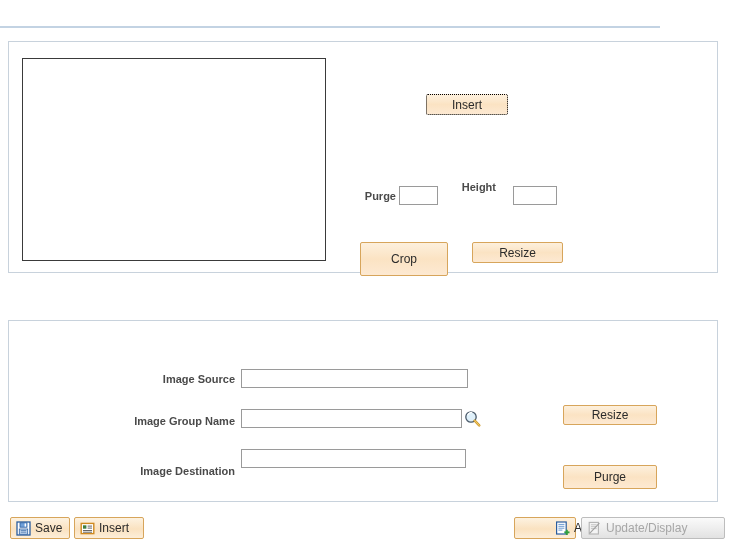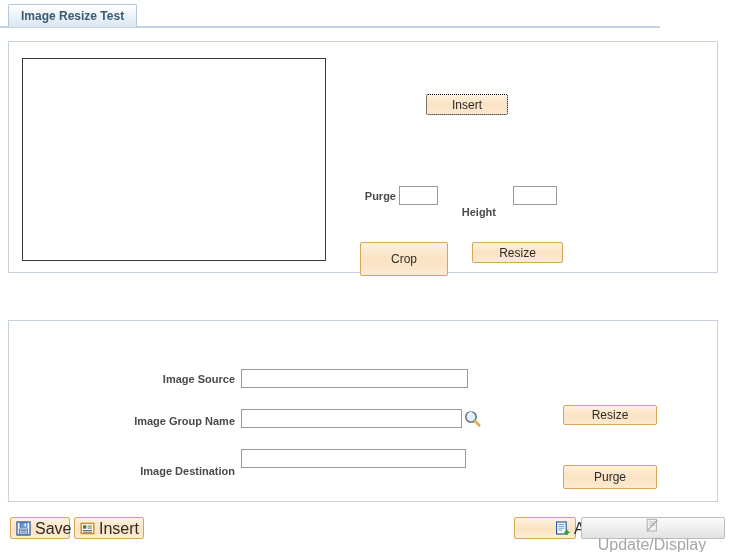--- a/index.html
+++ b/index.html
@@ -109,21 +109,21 @@
   .field-label {
     position: absolute;
     font-size: 11px;
     font-weight: bold;
     color: #4a4a4a;
     text-align: right;
     white-space: nowrap;
     line-height: 16px;
   }
   #label-width  { left: 340px; top: 188px; width: 56px; }
-  #label-height { left: 440px; top: 204px; width: 56px; }
+  #label-height { left: 440px; top: 179px; width: 56px; }
   #label-image-source { left: 110px; top: 371px; width: 125px; }
   #label-image-group  { left: 100px; top: 413px; width: 135px; }
   #label-image-dest   { left: 100px; top: 463px; width: 135px; }
 
   
   .psinput {
     position: absolute;
     box-sizing: border-box;
     border: 1px solid #9a9a9a;
     background: #ffffff;
@@ -154,46 +154,44 @@
     position: absolute;
     box-sizing: border-box;
     height: 22px;
     border: 1px solid #d7a55b;
     border-radius: 2px;
     background: linear-gradient(to bottom, #fdf2e1 0%, #fae2c0 55%, #fdeed9 100%);
     display: flex;
     align-items: center;
     gap: 4px;
     padding: 0 7px 0 5px;
-    font-size: 16px;
+    font-size: 12px;
     color: #2b2b2b;
     white-space: nowrap;
     cursor: pointer;
   }
   .toolbar-btn.disabled {
     border: 1px solid #bdbdbd;
     background: linear-gradient(to bottom, #fafafa 0%, #ededed 55%, #e2e2e2 100%);
     color: #a6a6a6;
     cursor: default;
-    flex-direction: column;
   }
   #btn-save   { left: 10px;  top: 517px; width: 60px; }
   #btn-notify { left: 74px;  top: 517px; width: 70px; }
   #btn-add    { left: 514px; top: 517px; width: 62px; padding-left: 40px; }
   #btn-update { left: 581px; top: 517px; width: 144px; }
 
   .tb-icon { width: 15px; height: 15px; flex: 0 0 15px; display: block; }
   .tb-label { line-height: 15px; }
 </style>
 </head>
 <body>
 
 <div class="tab-bar">
   <div class="tab-underline"></div>
-  <div class="tab">Image Resize Test</div>
 </div>
 
 <div class="groupbox" id="groupbox-image"></div>
 
 <div class="image-preview"></div>
 
 <div class="psbtn focused" id="btn-insert">Insert</div>
 
 <div class="field-label" id="label-width">Purge</div>
 <input class="psinput" id="input-width" type="text" value="" style="">

